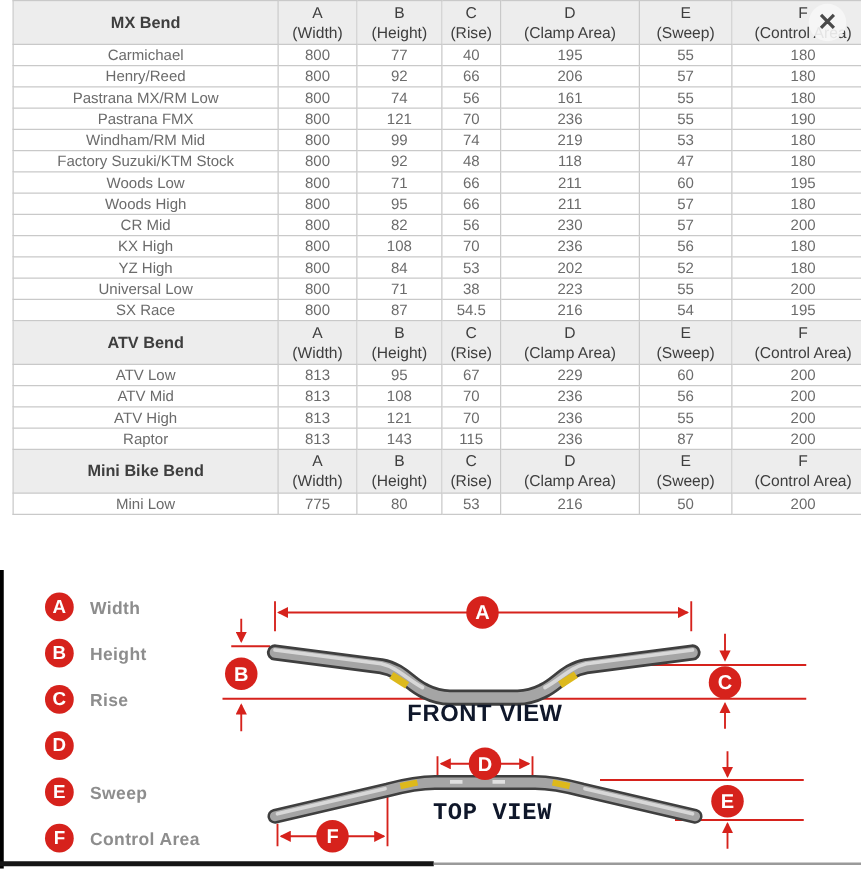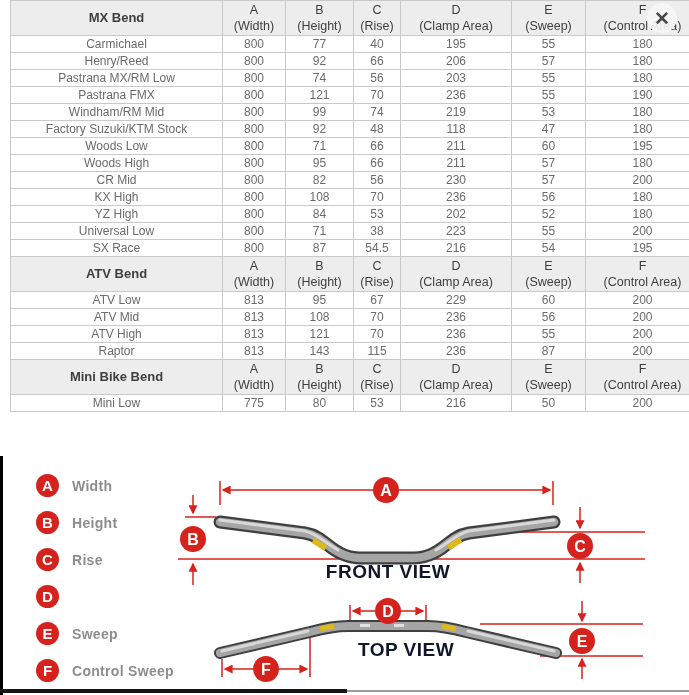--- a/index.html
+++ b/index.html
@@ -30,21 +30,21 @@
     font-size:15px;font-weight:700;flex:0 0 23px;
   }
   .legend-label{margin-left:13px;font-size:14px;font-weight:700;color:#8d8d8d;letter-spacing:.3px;}
   
   .diagram-svg{position:absolute;left:0;top:455px;}
   .view-caption{
     position:absolute;width:180px;text-align:center;font-size:19px;font-weight:700;
     color:#0f172a;letter-spacing:.5px;
   }
   .front-caption{left:298px;top:561px;}
-  .top-caption{left:316px;top:639px;}
+  .top-caption{left:304px;top:639px;font-family:Liberation Mono, monospace;}
   
   .edge-strip{position:absolute;left:0;top:456px;width:3px;height:239px;background:#000;}
   .progress{position:absolute;left:0;top:689px;width:689px;height:5px;}
   .progress .played{position:absolute;left:0;top:0;width:347px;height:4px;background:#151515;}
   .progress .rest{position:absolute;left:347px;top:1px;width:342px;height:2px;background:#9a9a9a;}
 </style>
 </head>
 <body>
 
 <table>
@@ -101,21 +101,21 @@
         <td>66</td>
         <td>206</td>
         <td>57</td>
         <td>180</td>
       </tr>
       <tr>
         <td>Pastrana MX/RM Low</td>
         <td>800</td>
         <td>74</td>
         <td>56</td>
-        <td>203</td>
+        <td>161</td>
         <td>55</td>
         <td>180</td>
       </tr>
       <tr>
         <td>Pastrana FMX</td>
         <td>800</td>
         <td>121</td>
         <td>70</td>
         <td>236</td>
         <td>55</td>
@@ -321,21 +321,21 @@
     </div>
     <div class="legend-item">
       <span class="badge">D</span>
     </div>
     <div class="legend-item">
       <span class="badge">E</span>
       <span class="legend-label">Sweep</span>
     </div>
     <div class="legend-item">
       <span class="badge">F</span>
-      <span class="legend-label">Control Sweep</span>
+      <span class="legend-label">Control Area</span>
     </div>
   </div>
 
 <svg class="diagram-svg" width="689" height="240" viewBox="0 0 689 240">
   <defs>
     <marker id="arr" viewBox="0 0 10 10" refX="8.5" refY="5" markerWidth="9" markerHeight="9" markerUnits="userSpaceOnUse" orient="auto-start-reverse">
       <path d="M0,0 L10,5 L0,10 z" fill="#d6221c"></path>
     </marker>
   </defs>
 

